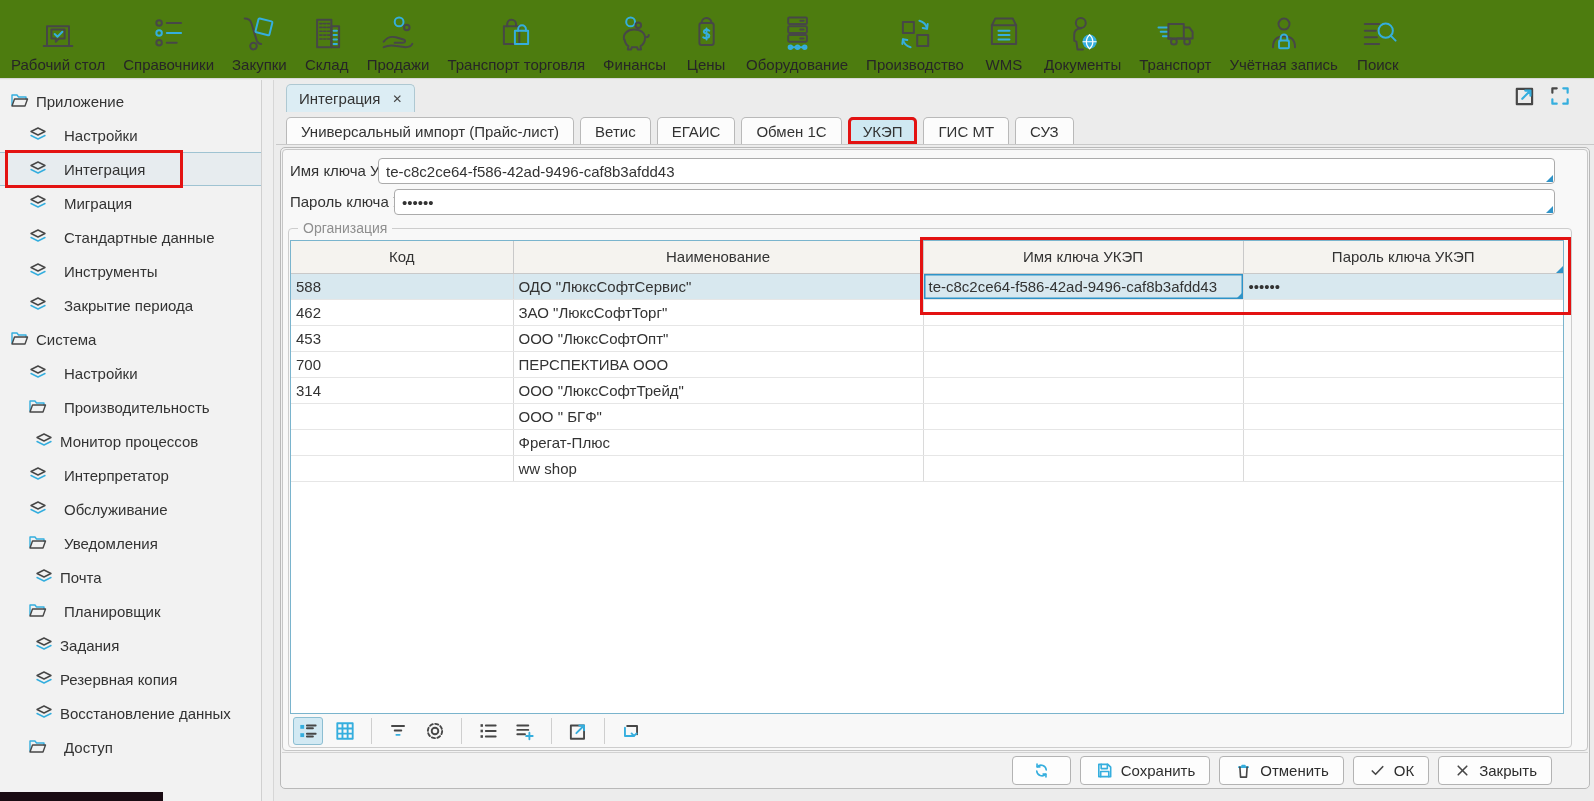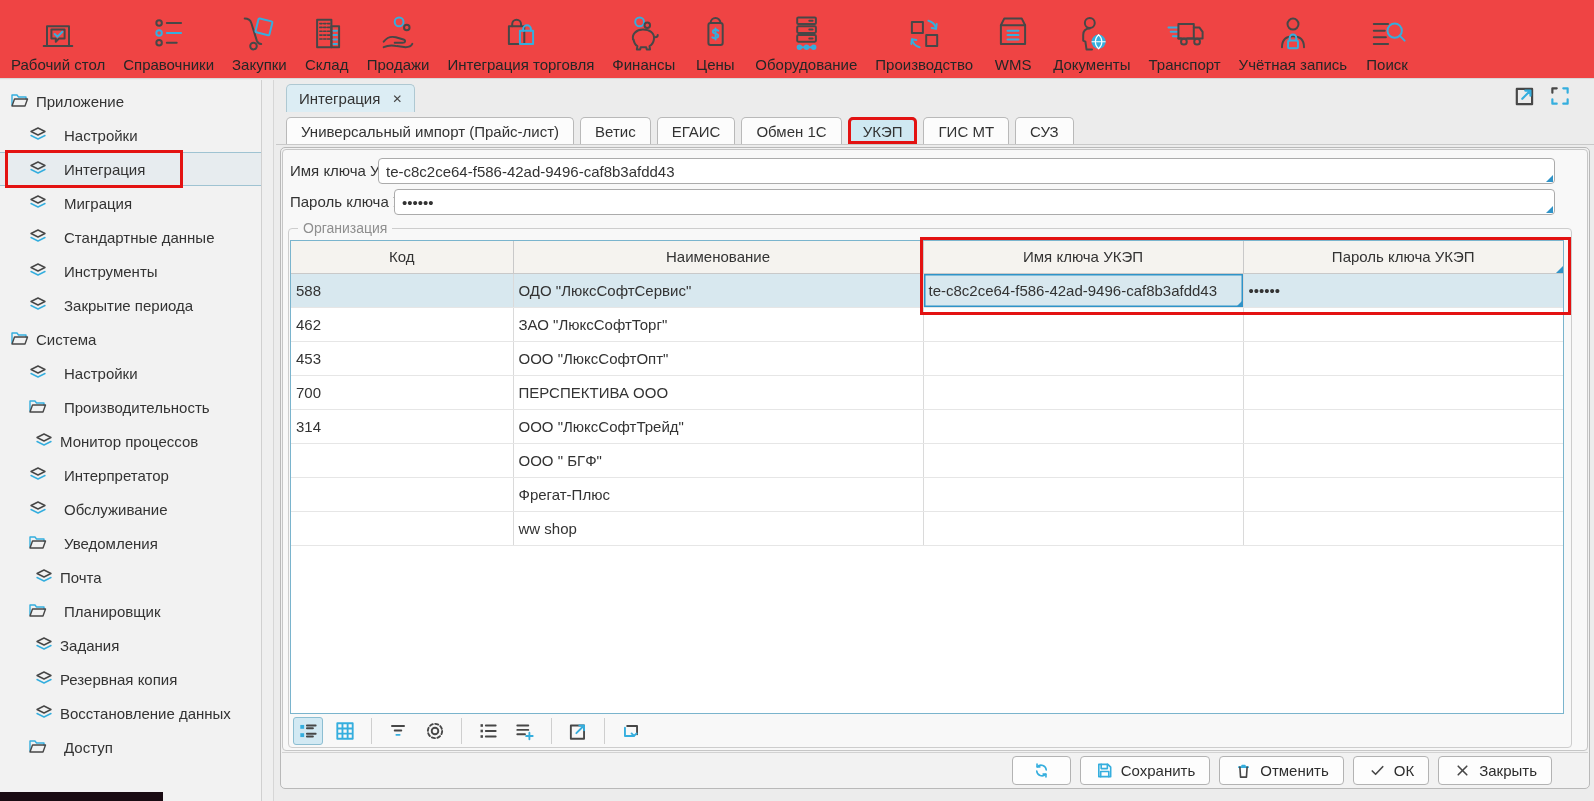--- a/index.html
+++ b/index.html
@@ -9,21 +9,21 @@
     font-family:"Liberation Sans", sans-serif; font-size:15px; color:#333;
     background:#ececec;
   }
   
   svg.ic { stroke:#474747; fill:none; stroke-width:2; stroke-linecap:round; stroke-linejoin:round; }
   svg.ic .b { stroke:#35aede; }
   svg.ic .fb { fill:#35aede; stroke:none; }
   svg.ic .fd { fill:#474747; stroke:none; }
   
   .topbar { position:absolute; top:0; left:0; width:1594px; height:79px;
-    background:#ef4444; border-bottom:1px solid #d8d8d8;
+    background:#4d7c0f; border-bottom:1px solid #d8d8d8;
     display:flex; align-items:stretch; padding-left:2px; }
   .tb-item { display:flex; flex-direction:column; align-items:center; justify-content:flex-end;
     padding:4px 9px 5px; white-space:nowrap; cursor:pointer; }
   .tb-item svg { width:44px; height:44px; stroke-width:1.8; }
   .tb-label { font-size:15px; color:#262626; }
   .tb-item.active { background:#d9edf6; }
   .red-outline { outline:3px solid #e31212; outline-offset:-3px; }
   
   .sidebar { position:absolute; top:80px; left:0; width:262px; height:721px;
     background:#f2f2f2; border-right:1px solid #d0d0d0; padding-top:4px; overflow:hidden; }
@@ -66,21 +66,21 @@
     border:1px solid #cdcdcd; border-radius:4px; }
   .group-label { position:absolute; top:-9px; left:9px; background:#f8f8f8; padding:0 5px;
     color:#8f8f8f; font-size:14px; }
   
   .table-wrap { position:absolute; left:7px; top:90px; width:1274px; height:474px;
     border:1px solid #7ab4cd; background:#fff; }
   table.tbl { width:1272px; border-collapse:collapse; table-layout:fixed; }
   .tbl th { height:32px; background:#f5f3ef; font-weight:normal; text-align:center;
     border:1px solid #c9c9c9; border-top:none; position:relative; }
   .tbl th:first-child { border-left:none; } .tbl th:last-child { border-right:none; }
-  .tbl td { height:26px; padding:8px 5px; white-space:nowrap; overflow:hidden;
+  .tbl td { height:26px; padding:0 5px; white-space:nowrap; overflow:hidden;
     border-right:1px solid #dadada; border-bottom:1px solid #e6e6e6; position:relative;margin-left:13px; }
   .tbl td:last-child { border-right:none; }
   tr.selected td { background:#d8e8ef; }
   td.editor { background:#e3f0f6; box-shadow:inset 0 0 0 1.5px #2f93c8; }
   td.editor::after, th.corner::after { content:""; position:absolute; right:0; bottom:0; width:0; height:0;
     border-left:7px solid transparent; border-bottom:7px solid #2f93c8; }
   .red-cols { position:absolute; left:629px; top:-4px; width:651px; height:78px;
     border:3px solid #e31212; pointer-events:none; z-index:6; }
   
   .tbl-toolbar { position:absolute; left:10px; top:566px; height:30px; display:flex; align-items:center; gap:7px; }
@@ -146,21 +146,21 @@
       </svg>
     <span class="tb-label">Продажи</span>
   </div>
   <div class="tb-item">
     <svg class="ic" viewBox="0 0 40 40">
         <path d="M9 13h14v16H9z"></path>
         <path d="M12 13v-2a4 4 0 0 1 8 0v2"></path>
         <path class="b" d="M19 17h12v12H19z"></path>
         <path class="b" d="M22 17v-1.5a3.5 3.5 0 0 1 7 0V17"></path>
       </svg>
-    <span class="tb-label">Интеграция торговля</span>
+    <span class="tb-label">Транспорт торговля</span>
   </div>
   <div class="tb-item">
     <svg class="ic" viewBox="0 0 40 40">
         <circle class="b" cx="16" cy="9" r="4"></circle>
         <circle cx="23" cy="12" r="2.5"></circle>
         <path d="M10 25c-1-5 3-9 9-9s11 3 10 9c-.5 3-2 5-4 6l.5 3h-3l-.5-2h-5l-.5 2h-3l.5-3c-2-1-3-3-3.5-6z"></path>
         <path d="M30 23c1.5 0 2.5-1 2.5-2"></path>
       </svg>
     <span class="tb-label">Финансы</span>
   </div>

